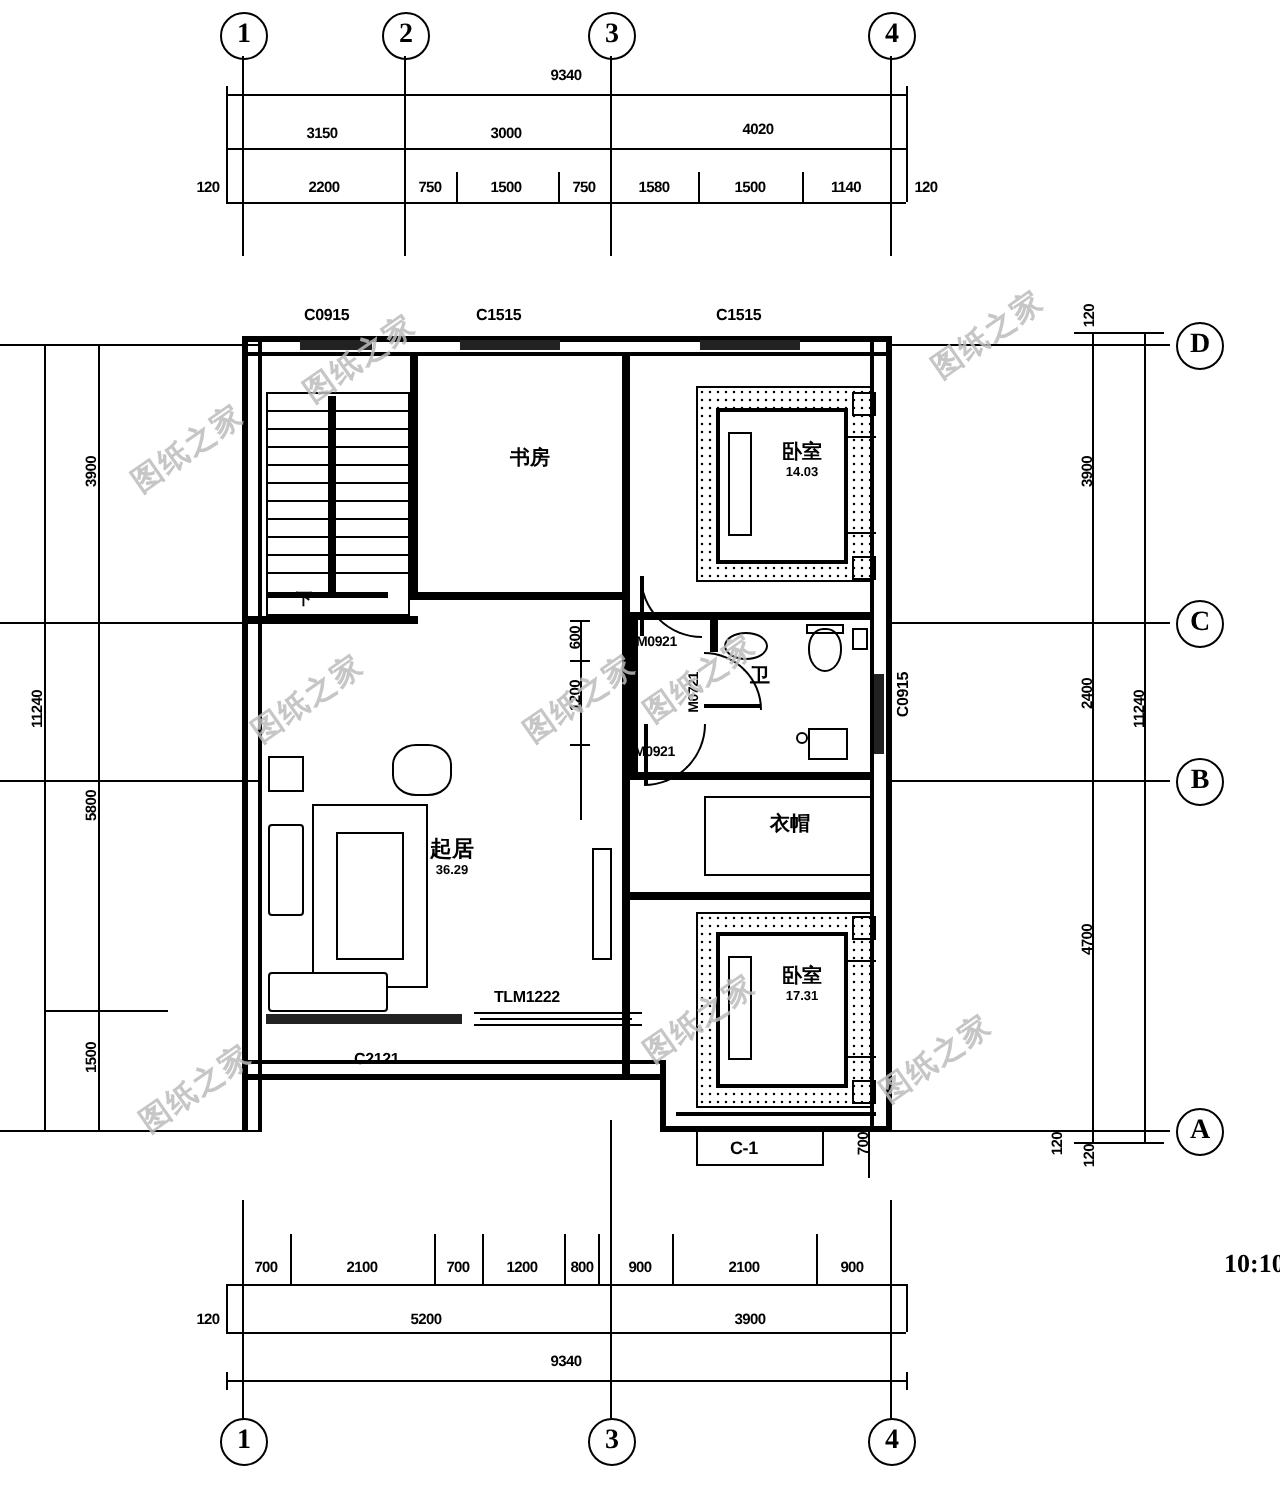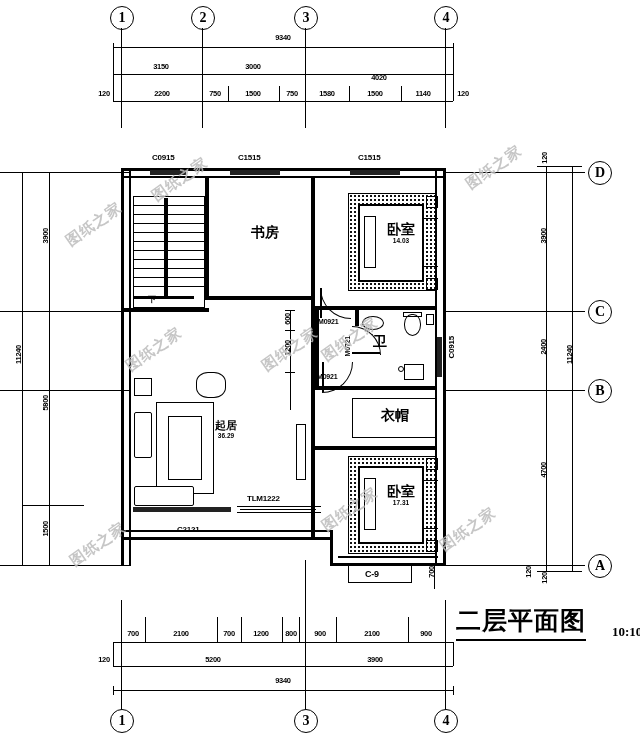--- a/index.html
+++ b/index.html
@@ -22,21 +22,21 @@
   .dimv{position:absolute;font-size:7.5px;font-weight:700;white-space:nowrap;
         writing-mode:vertical-rl;transform:rotate(180deg);letter-spacing:-0.3px;}
   .tick{position:absolute;width:1px;height:9px;background:#000;}
   .tickw{position:absolute;height:1px;width:9px;background:#000;}
 
   .lbl{position:absolute;font-size:8px;font-weight:700;white-space:nowrap;letter-spacing:-0.2px;}
   .lblv{position:absolute;font-size:8px;font-weight:700;white-space:nowrap;
         writing-mode:vertical-rl;transform:rotate(180deg);letter-spacing:-0.2px;}
 
   .room{position:absolute;text-align:center;white-space:nowrap;}
-  .room .nm{font-size:14px;font-weight:700;line-height:1.05;}
+  .room .nm{font-size:10px;font-weight:700;line-height:1.05;}
   .room .ar{font-size:6.5px;font-weight:700;line-height:1.1;}
   .room.big .nm{font-size:11px;}
 
   
   .wall{position:absolute;background:#000;}
   .thin{position:absolute;border:1px solid #000;box-sizing:border-box;}
 
   
   .win-h{position:absolute;background:#fff;border-top:1.4px solid #000;border-bottom:1.4px solid #000;box-sizing:border-box;}
   .winfill-h{position:absolute;background:#222;}
@@ -101,21 +101,21 @@
   <div class="tick" style="left:113px;top:43px;"></div>
   <div class="tick" style="left:453px;top:43px;"></div>
 
   <div class="ln hl" style="left:113px;top:74px;width:340px;"></div>
   <div class="ln vl" style="left:113px;top:47px;height:27px;"></div>
   <div class="ln vl" style="left:202px;top:47px;height:27px;"></div>
   <div class="ln vl" style="left:305px;top:47px;height:27px;"></div>
   <div class="ln vl" style="left:453px;top:47px;height:27px;"></div>
   <div class="dim c" style="left:161px;top:62px;">3150</div>
   <div class="dim c" style="left:253px;top:62px;">3000</div>
-  <div class="dim c" style="left:379px;top:73px;">4020</div>
+  <div class="dim c" style="left:379px;top:60px;">4020</div>
 
   <div class="ln hl" style="left:113px;top:101px;width:340px;"></div>
   <div class="ln vl" style="left:113px;top:74px;height:27px;"></div>
   <div class="ln vl" style="left:121px;top:74px;height:27px;"></div>
   <div class="ln vl" style="left:202px;top:74px;height:27px;"></div>
   <div class="ln vl" style="left:228px;top:86px;height:15px;"></div>
   <div class="ln vl" style="left:279px;top:86px;height:15px;"></div>
   <div class="ln vl" style="left:305px;top:74px;height:27px;"></div>
   <div class="ln vl" style="left:349px;top:86px;height:15px;"></div>
   <div class="ln vl" style="left:401px;top:86px;height:15px;"></div>
@@ -208,21 +208,21 @@
   <div class="winfill-h" style="left:350px;top:170px;width:50px;height:5px;"></div>
   <div class="lbl" style="left:358px;top:153px;">C1515</div>
 
   <div class="winfill-v" style="left:437px;top:337px;width:5px;height:40px;"></div>
   <div class="lblv" style="left:447px;top:336px;">C0915</div>
 
   <div class="winfill-h" style="left:133px;top:507px;width:98px;height:5px;"></div>
   <div class="lbl" style="left:177px;top:525px;">C2121</div>
 
   <div class="thin" style="left:348px;top:565px;width:64px;height:18px;border-width:1.6px;"></div>
-  <div class="lbl" style="left:365px;top:569px;font-size:9px;">C-9</div>
+  <div class="lbl" style="left:365px;top:569px;font-size:9px;">C-1</div>
 
   <div class="win-h" style="left:237px;top:506px;width:84px;height:7px;"></div>
   <div class="ln hl" style="left:240px;top:509px;width:76px;"></div>
   <div class="lbl" style="left:247px;top:494px;">TLM1222</div>
 
   <div class="wall" style="left:205px;top:176px;width:4px;height:122px;"></div>
 
   <div class="wall" style="left:205px;top:296px;width:110px;height:4px;"></div>
 
   <div class="wall" style="left:121px;top:308px;width:88px;height:4px;"></div>
@@ -376,21 +376,20 @@
   <div class="circ" style="left:110px;top:709px;">
       <span>1</span>
     </div>
   <div class="circ" style="left:294px;top:709px;">
       <span>3</span>
     </div>
   <div class="circ" style="left:434px;top:709px;">
       <span>4</span>
     </div>
 
-  <div class="title" style="left:456px;top:604px;">二层平面图</div>
   <div class="scale" style="left:612px;top:624px;">10:10</div>
 
   <div class="wm2" style="left:62px;top:215px;">图纸之家</div>
   <div class="wm2" style="left:462px;top:158px;">图纸之家</div>
   <div class="wm2" style="left:258px;top:340px;">图纸之家</div>
   <div class="wm2" style="left:122px;top:340px;">图纸之家</div>
   <div class="wm2" style="left:66px;top:535px;">图纸之家</div>
   <div class="wm2" style="left:436px;top:520px;">图纸之家</div>
   <div class="wm2" style="left:318px;top:500px;">图纸之家</div>
   <div class="wm2" style="left:148px;top:170px;">图纸之家</div>

